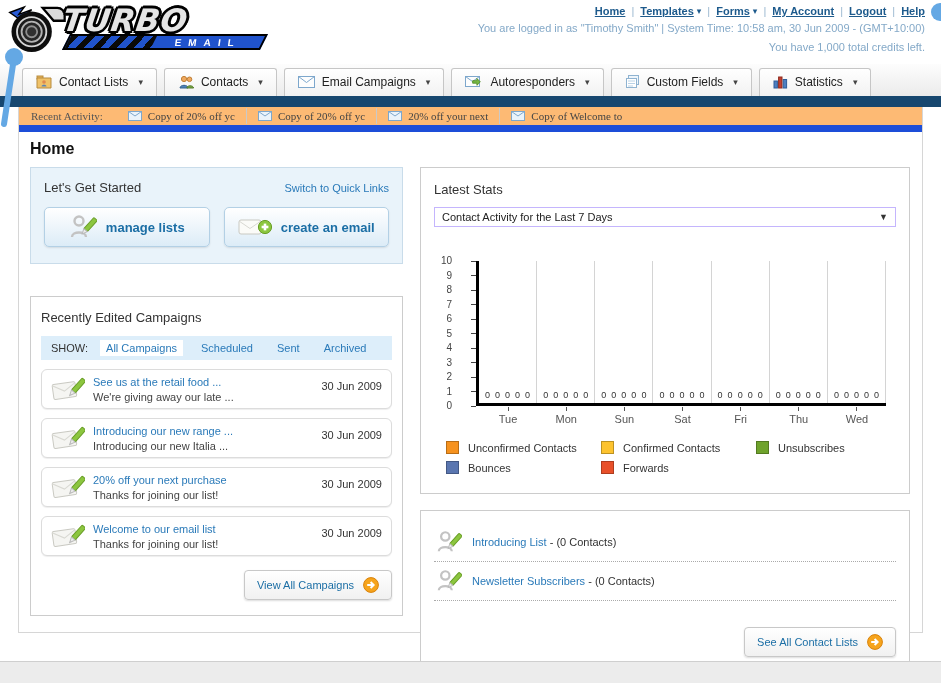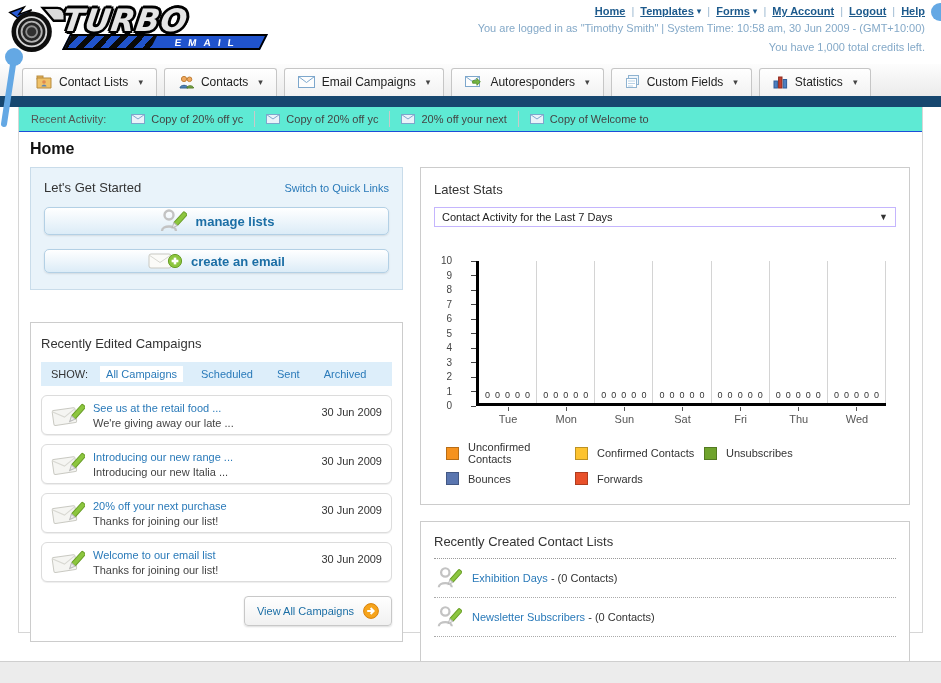--- a/index.html
+++ b/index.html
@@ -28,36 +28,36 @@
   .pin-right { position:absolute; left:931px; top:3px; width:18px; height:18px; border-radius:50%; background:#64a8e4; z-index:6; }
 
   
   .tabstrip { display:flex; align-items:flex-end; gap:7px; padding:0 0 0 22px; height:32px; background:linear-gradient(#fdfdfd,#ebebeb); }
   .tab { display:flex; align-items:center; gap:7px; background:linear-gradient(#ffffff,#f2f2f2); border:1px solid #c6c6c6; border-bottom:none; border-radius:3px 3px 0 0; padding:6px 13px 7px; font-size:12px; color:#222; cursor:pointer; white-space:nowrap; }
   .tab .caret { color:#444; }
   .navybar { height:11px; background:#17476f; }
 
   
   .content { margin:0 18px; background:#fff; border:1px solid #d6d6d6; border-top:none; height:526px; position:relative; }
-  .recent { display:flex; align-items:center; height:25px; font-size:11px; color:#555; padding-left:12px; border-bottom:1px solid #1d4ed8; background:#5eead4; }
+  .recent { display:flex; align-items:center; height:25px; font-size:11px; color:#555; padding-left:12px; border-bottom:7px solid #1d4ed8; background:#fdba74;font-family:Liberation Serif, serif; }
   .ra-label { margin-right:14px; color:#555; }
   .ra-item { display:flex; align-items:center; gap:6px; padding:0 11px; color:#444; height:16px; cursor:pointer; }
   .ra-item + .ra-item { border-left:1px solid #c9c9c9; }
   .main { padding:0 11px; }
   .page-title { font-size:16px; font-weight:bold; color:#111; margin:8px 0 9px; }
   .cols { display:flex; gap:17px; align-items:flex-start; }
   .left-col { width:373px; flex:none; }
   .right-col { width:490px; flex:none; }
 
   
   .panel-blue { background:#e9f3fa; border:1px solid #c9dcea; padding:12px 13px 16px; margin-bottom:27px; }
   .panel-head { display:flex; justify-content:space-between; align-items:center; margin-bottom:12px; }
   .panel-title { font-size:13px; color:#333; }
   .small-link { font-size:11px; color:#2a7ab9; text-decoration:none; cursor:pointer; }
-  .gs-buttons { display:flex; gap:14px;flex-direction:column; }
+  .gs-buttons { display:flex; gap:14px; }
   .gs-btn { flex:1; height:40px; display:flex; align-items:center; justify-content:center; gap:9px; background:linear-gradient(#ffffff,#dcecf7); border:1px solid #b3d0e5; border-radius:5px; color:#1b6ea5; font-weight:bold; font-size:13px; cursor:pointer; box-shadow:0 1px 2px rgba(0,0,0,.10); }
 
   
   .panel { border:1px solid #ccc; background:#fff; }
   .campaigns-panel { padding:11px 10px 15px;margin-top:32px; }
   .show-bar { background:#ddeefa; display:flex; align-items:center; gap:12px; padding:4px 10px; font-size:11px; color:#333; margin-top:10px; }
   .filter-link { color:#2a7ab9; text-decoration:none; cursor:pointer; padding:2px 6px; white-space:nowrap; }
   .filter-link.active { background:#fff; }
   .camp-row { display:flex; align-items:center; gap:8px; border:1px solid #dcdcdc; border-radius:6px; padding:5px 9px; margin-top:9px; box-shadow:0 1px 1px rgba(0,0,0,.07); background:#fff;justify-content:center; }
   .camp-text { flex:1; }
@@ -75,21 +75,21 @@
   .y-axis { position:relative; width:26px; height:145px; flex:none; }
   .ytick { position:absolute; right:0; display:flex; align-items:center; gap:19px; font-size:10px; color:#444; height:12px; line-height:12px; }
   .ytick i { width:5px; height:1px; background:#444; display:inline-block; }
   .plot-wrap { flex:1; }
   .plot { display:flex; height:145px; border-left:3px solid #000; border-bottom:3px solid #000; }
   .cgroup { flex:1; display:flex; align-items:flex-end; justify-content:center; gap:5px; font-size:9px; color:#333; padding-bottom:3px; border-right:1px solid #d4d4d4; }
   .day-labels { display:flex; margin-left:3px; }
   .dlab { flex:1; text-align:center; font-size:11px; color:#555; }
   .xtick { display:block; width:1px; height:4px; background:#555; margin:1px auto 2px; }
   .legend { display:flex; flex-wrap:wrap; width:480px; margin:16px 0 0 12px; }
-  .legend-item { display:flex; align-items:center; gap:9px; width:129px; margin-bottom:7px; font-size:11px; color:#333; }
+  .legend-item { display:flex; align-items:center; gap:9px; width:155px; margin-bottom:7px; font-size:11px; color:#333; }
   .swatch { width:13px; height:13px; flex:none; border:1px solid rgba(0,0,0,.25); }
 
   
   .lists-panel { margin-top:16px; padding:12px 13px 14px; }
   .lists-title { font-size:13px; color:#333; padding-bottom:9px; border-bottom:1px dotted #999; }
   .list-item { display:flex; align-items:center; gap:10px; padding:6px 2px; border-bottom:1px dotted #aaa; font-size:11px; }
   .list-link { color:#2a7ab9; cursor:pointer; text-decoration:none; }
   .list-count { color:#333; }
   .lists-actions { display:flex; justify-content:flex-end; margin-top:26px; }
 
@@ -514,32 +514,31 @@
                   <span>Bounces</span>
                 </div>
                 <div class="legend-item">
                   <span class="swatch" style="background: rgb(232, 80, 42);"></span>
                   <span>Forwards</span>
                 </div>
               </div>
           </div>
 
           <div class="panel lists-panel">
-            <div class="lists-title">Recently Created Contact Lists</div>
 
               <div class="list-item">
                 <svg width="26" height="26" viewBox="0 0 28 26">
                   <circle cx="10" cy="7" r="4.5" fill="none" stroke="#c3c3c3" stroke-width="2.4"></circle>
                   <path d="M3 23 c0-6 14-6 14 0" fill="none" stroke="#c3c3c3" stroke-width="2.4"></path>
                   <g transform="rotate(42 19 13)">
                     <rect x="17" y="2" width="4.6" height="15" rx="1" fill="#8cc63f" stroke="#699e26"></rect>
                     <path d="M17 17 l2.3 5 2.3-5 z" fill="#ececec" stroke="#b9b9b9"></path>
                   </g>
                 </svg>
-                <span><a class="list-link">Exhibition Days</a> <span class="list-count">- (0 Contacts)</span></span>
+                <span><a class="list-link">Introducing List</a> <span class="list-count">- (0 Contacts)</span></span>
               </div>
 
               <div class="list-item">
                 <svg width="26" height="26" viewBox="0 0 28 26">
                   <circle cx="10" cy="7" r="4.5" fill="none" stroke="#c3c3c3" stroke-width="2.4"></circle>
                   <path d="M3 23 c0-6 14-6 14 0" fill="none" stroke="#c3c3c3" stroke-width="2.4"></path>
                   <g transform="rotate(42 19 13)">
                     <rect x="17" y="2" width="4.6" height="15" rx="1" fill="#8cc63f" stroke="#699e26"></rect>
                     <path d="M17 17 l2.3 5 2.3-5 z" fill="#ececec" stroke="#b9b9b9"></path>
                   </g>

